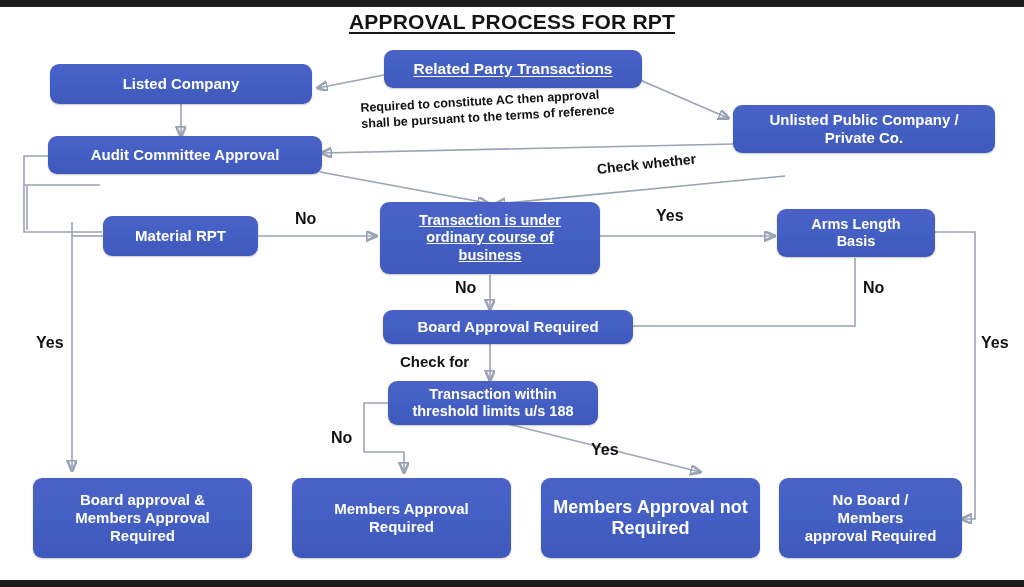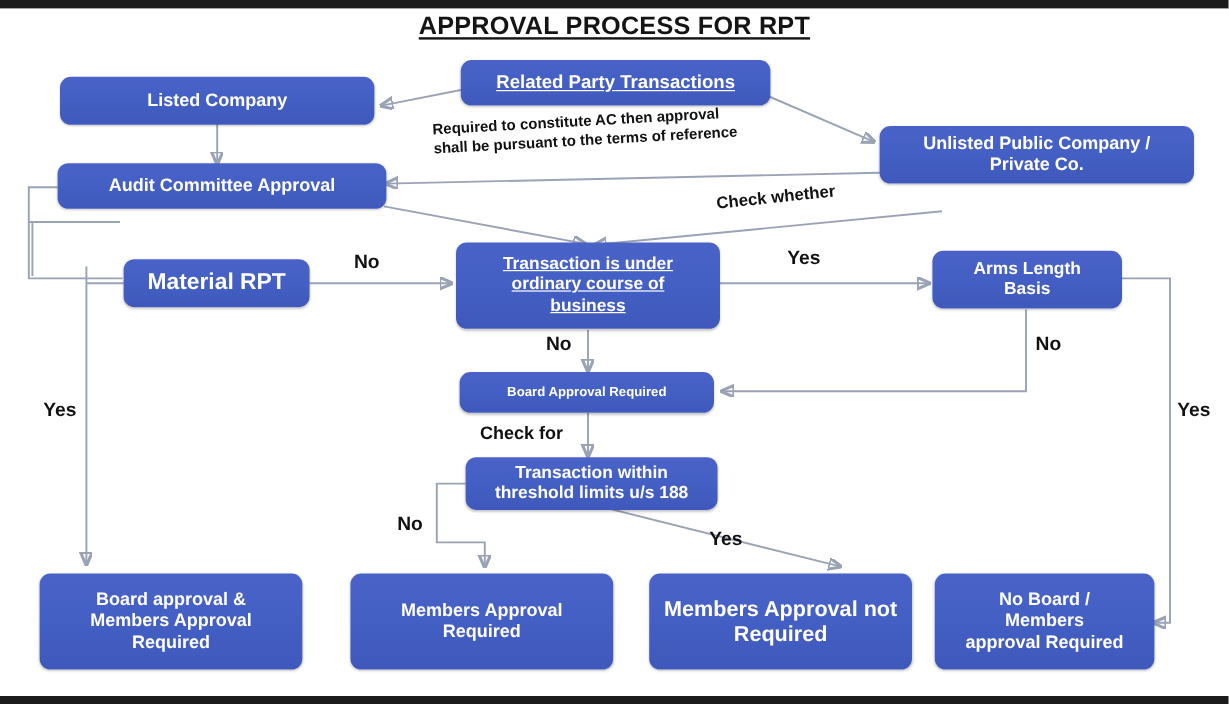--- a/index.html
+++ b/index.html
@@ -135,30 +135,30 @@
 
   <div class="node" style="left:50px; top:64px; width:262px; height:40px; font-size:15px;">Listed Company</div>
 
   <div class="node underlined" style="left:384px; top:50px; width:258px; height:38px; font-size:15.5px;">Related Party Transactions</div>
 
   <div class="node" style="left:733px; top:105px; width:262px; height:48px; font-size:15px;">Unlisted Public Company /
 Private Co.</div>
 
   <div class="node" style="left:48px; top:136px; width:274px; height:38px; font-size:15px;">Audit Committee Approval</div>
 
-  <div class="node" style="left:103px; top:216px; width:155px; height:40px; font-size:19px;">Material RPT</div>
+  <div class="node" style="left:103px; top:216px; width:155px; height:40px; font-size:15px;">Material RPT</div>
 
   <div class="node" style="left:380px; top:202px; width:220px; height:72px; font-size:14.5px;text-decoration:underline;">Transaction is under
 ordinary course of
 business</div>
 
   <div class="node" style="left:777px; top:209px; width:158px; height:48px; font-size:14.5px;">Arms Length
 Basis</div>
 
-  <div class="node" style="left:383px; top:310px; width:212px; height:34px; font-size:11px;">Board Approval Required</div>
+  <div class="node" style="left:383px; top:310px; width:250px; height:34px; font-size:15px;">Board Approval Required</div>
 
   <div class="node" style="left:388px; top:381px; width:210px; height:44px; font-size:14.5px;">Transaction within
 threshold limits u/s 188</div>
 
   <div class="node" style="left:33px; top:478px; width:219px; height:80px; font-size:15px;">Board approval &amp;
 Members Approval
 Required</div>
 
   <div class="node" style="left:292px; top:478px; width:219px; height:80px; font-size:15px;">Members Approval
 Required</div>

